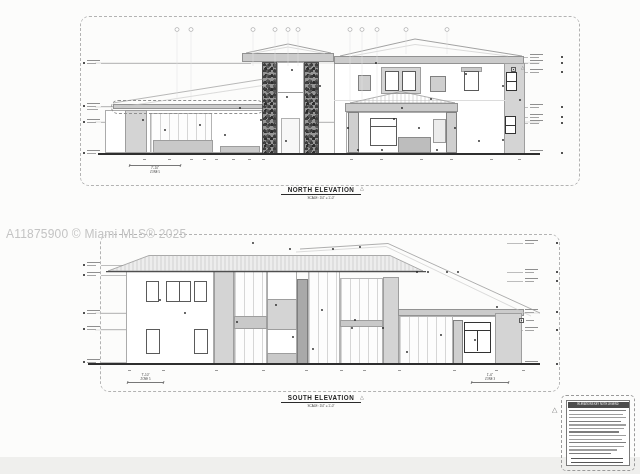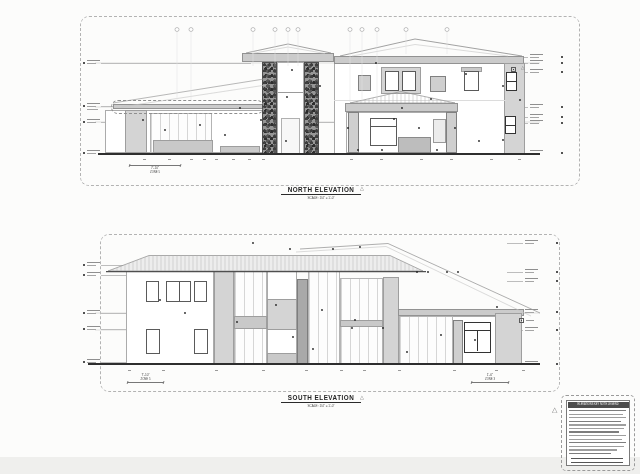--- a/index.html
+++ b/index.html
@@ -271,20 +271,21 @@
         <i style="left:0"></i>
         <i style="right:0"></i>
       </div>
   </div>
 
   <div class="a keysym" style="left:511px;top:67px;width:4.5px;height:4.5px"></div>
   <div class="a tinytri" style="left:521px;top:66px;font-size:4.5px">△</div>
   <div class="a keysym" style="left:519px;top:318px;width:4.5px;height:4.5px"></div>
   <div class="a smudge" style="left:526px;top:320px;width:8px;height:1px"></div>
 
+  <div id="watermark" class="a" style="left:6px;top:227px">A11875900 © Miami MLS® 2025</div>
 
   <div id="legend-outer" class="a" style="left:561px;top:395px;width:74px;height:76px"></div>
   <div id="legend-box" class="a" style="left:566px;top:400px;width:64px;height:66px"></div>
   <div id="legend-header" class="a" style="left:567.5px;top:402px;width:61px;height:5.5px">ELEVATIONS KEY NOTE LEGEND</div>
   <div id="legend-rows" class="a" style="left:568.5px;top:410px;width:59px;z-index:5">
       <div class="lrow" style="width: 57px; margin-bottom: 2.4px; background: rgb(125, 125, 125);"></div>
       <div class="lrow" style="width: 54px; margin-bottom: 2.4px; background: rgb(158, 158, 158);"></div>
       <div class="lrow" style="width: 57px; margin-bottom: 2.4px; background: rgb(158, 158, 158);"></div>
       <div class="lrow" style="width: 52px; margin-bottom: 2.4px; background: rgb(125, 125, 125);"></div>
       <div class="lrow" style="width: 57px; margin-bottom: 2.4px; background: rgb(158, 158, 158);"></div>

